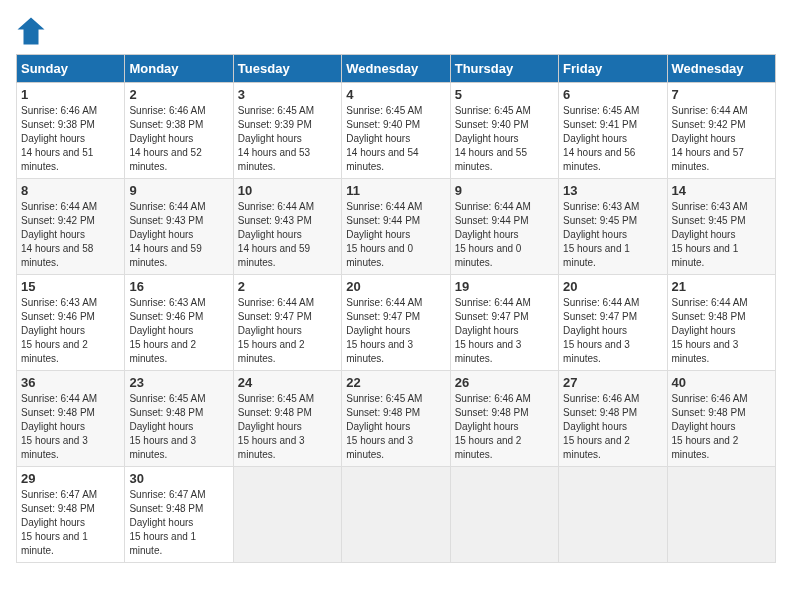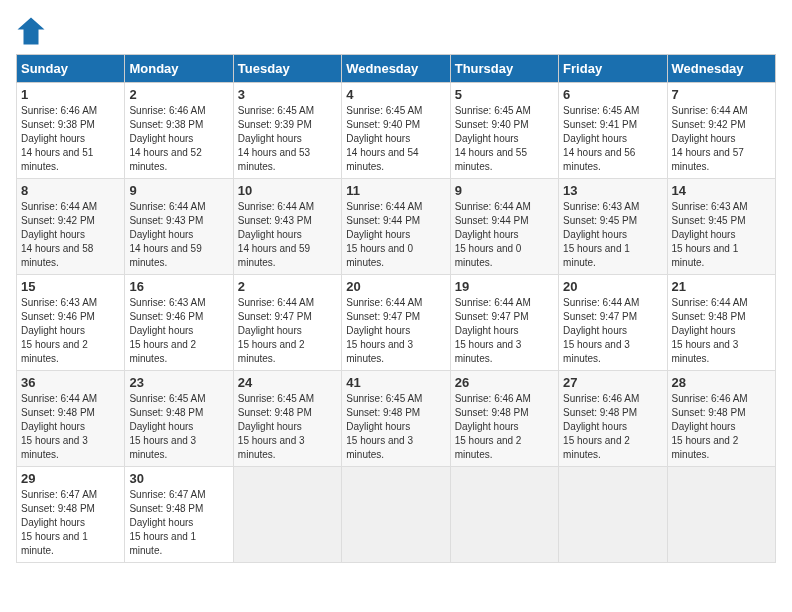--- a/index.html
+++ b/index.html
@@ -223,33 +223,33 @@
         </td>
         <td>
           <span class="day-num">23</span>
           <div class="day-info">Sunrise: 6:45 AM<br>Sunset: 9:48 PM<br>Daylight hours<br>15 hours and 3 minutes.</div>
         </td>
         <td>
           <span class="day-num">24</span>
           <div class="day-info">Sunrise: 6:45 AM<br>Sunset: 9:48 PM<br>Daylight hours<br>15 hours and 3 minutes.</div>
         </td>
         <td>
-          <span class="day-num">41</span>
+          <span class="day-num">22</span>
           <div class="day-info">Sunrise: 6:45 AM<br>Sunset: 9:48 PM<br>Daylight hours<br>15 hours and 3 minutes.</div>
         </td>
         <td>
           <span class="day-num">26</span>
           <div class="day-info">Sunrise: 6:46 AM<br>Sunset: 9:48 PM<br>Daylight hours<br>15 hours and 2 minutes.</div>
         </td>
         <td>
           <span class="day-num">27</span>
           <div class="day-info">Sunrise: 6:46 AM<br>Sunset: 9:48 PM<br>Daylight hours<br>15 hours and 2 minutes.</div>
         </td>
         <td>
-          <span class="day-num">28</span>
+          <span class="day-num">40</span>
           <div class="day-info">Sunrise: 6:46 AM<br>Sunset: 9:48 PM<br>Daylight hours<br>15 hours and 2 minutes.</div>
         </td>
       </tr>
       <tr>
         <td>
           <span class="day-num">29</span>
           <div class="day-info">Sunrise: 6:47 AM<br>Sunset: 9:48 PM<br>Daylight hours<br>15 hours and 1 minute.</div>
         </td>
         <td>
           <span class="day-num">30</span>

